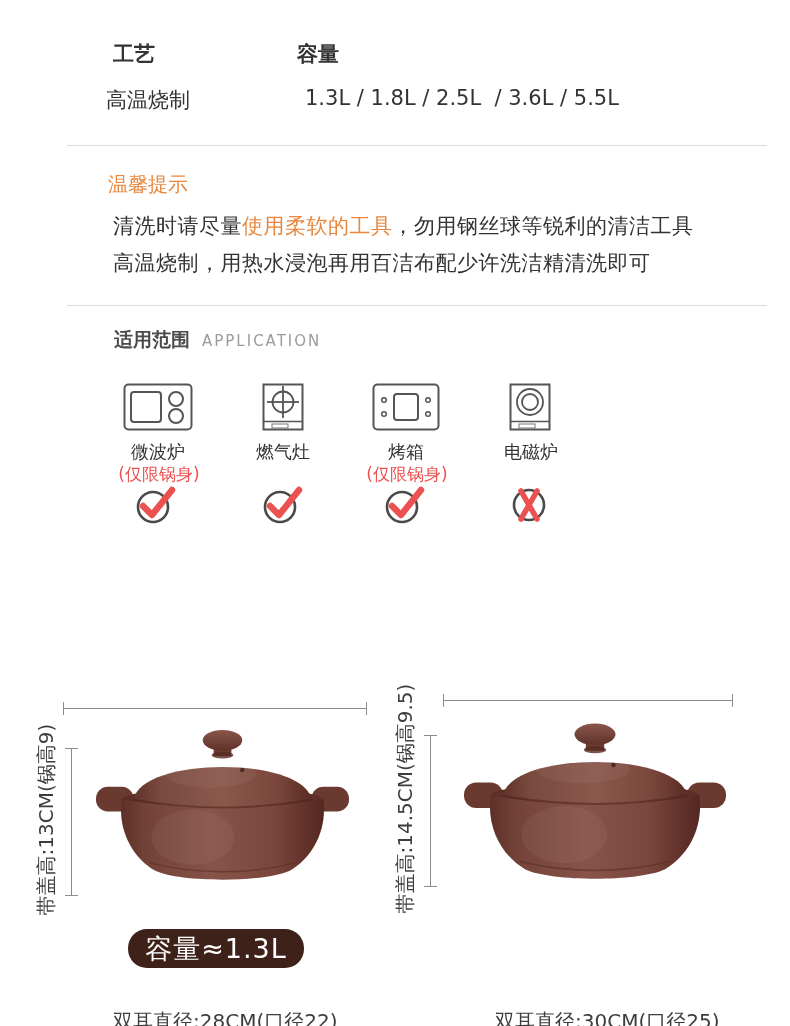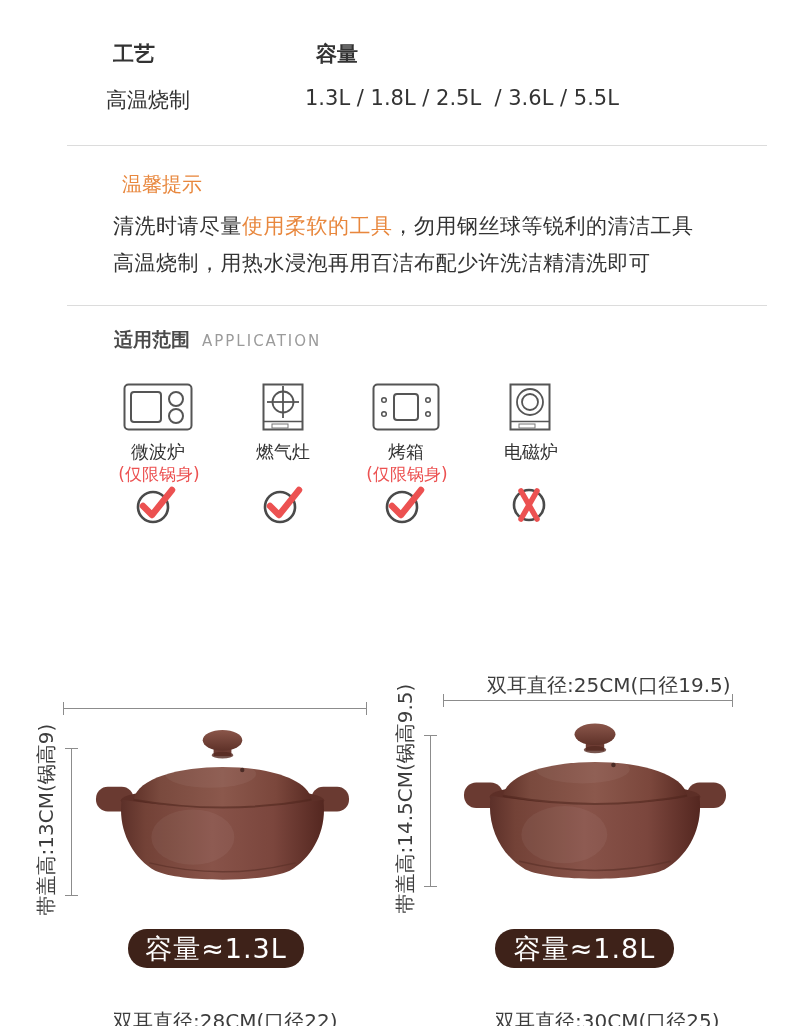--- a/index.html
+++ b/index.html
@@ -45,27 +45,27 @@
     display:flex; align-items:center; justify-content:center;
     font-size:27px; letter-spacing:1px;text-align:right;
   }
 </style>
 </head>
 <body>
 
 <div id="canvas">
 
   <div class="abs spec-label" style="left:113px; top:40px;">工艺</div>
-  <div class="abs spec-label" style="left:316px; top:40px;">容量</div>
+  <div class="abs spec-label" style="left:297px; top:40px;">容量</div>
   <div class="abs spec-value" style="left:106px; top:86px;text-align:center;">高温烧制</div>
   <div class="abs spec-value" style="left:305px; top:86px;">1.3L / 1.8L / 2.5L  / 3.6L / 5.5L</div>
 
   <div class="abs divider" style="left:67px; top:145px; width:700px;"></div>
 
-  <div class="abs tips-title" style="left:122px; top:171px;">温馨提示</div>
+  <div class="abs tips-title" style="left:108px; top:171px;">温馨提示</div>
   <div class="abs tips-line" style="left:113px; top:212px;">
     <span>清洗时请尽量</span><span class="tips-hl">使用柔软的工具</span><span>，勿用钢丝球等锐利的清洁工具</span>
   </div>
   <div class="abs tips-line" style="left:113px; top:249px;">高温烧制，用热水浸泡再用百洁布配少许洗洁精清洗即可</div>
 
   <div class="abs divider" style="left:67px; top:305px; width:700px;"></div>
 
   <div class="abs" style="left:114px; top:327px;">
     <span class="app-title-cn">适用范围</span><span class="app-title-en">APPLICATION</span>
   </div>
@@ -185,21 +185,20 @@
       <ellipse cx="130" cy="29" rx="11" ry="3.5" fill="#552a22" opacity="0.8"></ellipse>
       <ellipse cx="130" cy="14" rx="20" ry="10.5" fill="url(#gKnob)"></ellipse>
       <circle cx="150" cy="44" r="2.2" fill="#42211b"></circle>
       <ellipse cx="100" cy="112" rx="42" ry="28" fill="#ffffff" opacity="0.05"></ellipse>
       <ellipse cx="118" cy="48" rx="46" ry="14" fill="#ffffff" opacity="0.05"></ellipse>
     </svg>
   </div>
 
   <div class="abs pill" style="left:128px; top:929px; width:176px; height:39px;">容量≈1.3L</div>
 
-  <div class="abs measure-label" style="left:487px; top:672px;">双耳直径:25CM(口径19.5)</div>
   <div class="abs hline" style="left:443px; top:700px; width:290px;">
     <div class="tick l"></div>
       <div class="tick r"></div>
   </div>
   <div class="abs vline" style="left:430px; top:735px; height:152px;">
     <div class="tick t"></div>
       <div class="tick b"></div>
   </div>
   <div class="abs measure-label vlabel" style="left:305px; top:800px; width:200px;">带盖高:14.5CM(锅高9.5)</div>
 
@@ -214,18 +213,17 @@
       <path d="M40,74 Q130,90 220,74" stroke="#50261e" stroke-width="2" fill="none" opacity="0.6"></path>
       <rect x="121" y="16" width="18" height="14" fill="#6d3c33"></rect>
       <ellipse cx="130" cy="29" rx="11" ry="3.5" fill="#552a22" opacity="0.8"></ellipse>
       <ellipse cx="130" cy="14" rx="20" ry="10.5" fill="url(#gKnob)"></ellipse>
       <circle cx="148" cy="44" r="2.2" fill="#42211b"></circle>
       <ellipse cx="100" cy="112" rx="42" ry="28" fill="#ffffff" opacity="0.05"></ellipse>
       <ellipse cx="118" cy="48" rx="46" ry="14" fill="#ffffff" opacity="0.05"></ellipse>
     </svg>
   </div>
 
-  <div class="abs pill" style="left:495px; top:929px; width:179px; height:39px;">容量≈1.8L</div>
 
   <div class="abs measure-label" style="left:113px; top:1008px;">双耳直径:28CM(口径22)</div>
   <div class="abs measure-label" style="left:495px; top:1008px;">双耳直径:30CM(口径25)</div>
 
 </div>
 
 </body></html>

